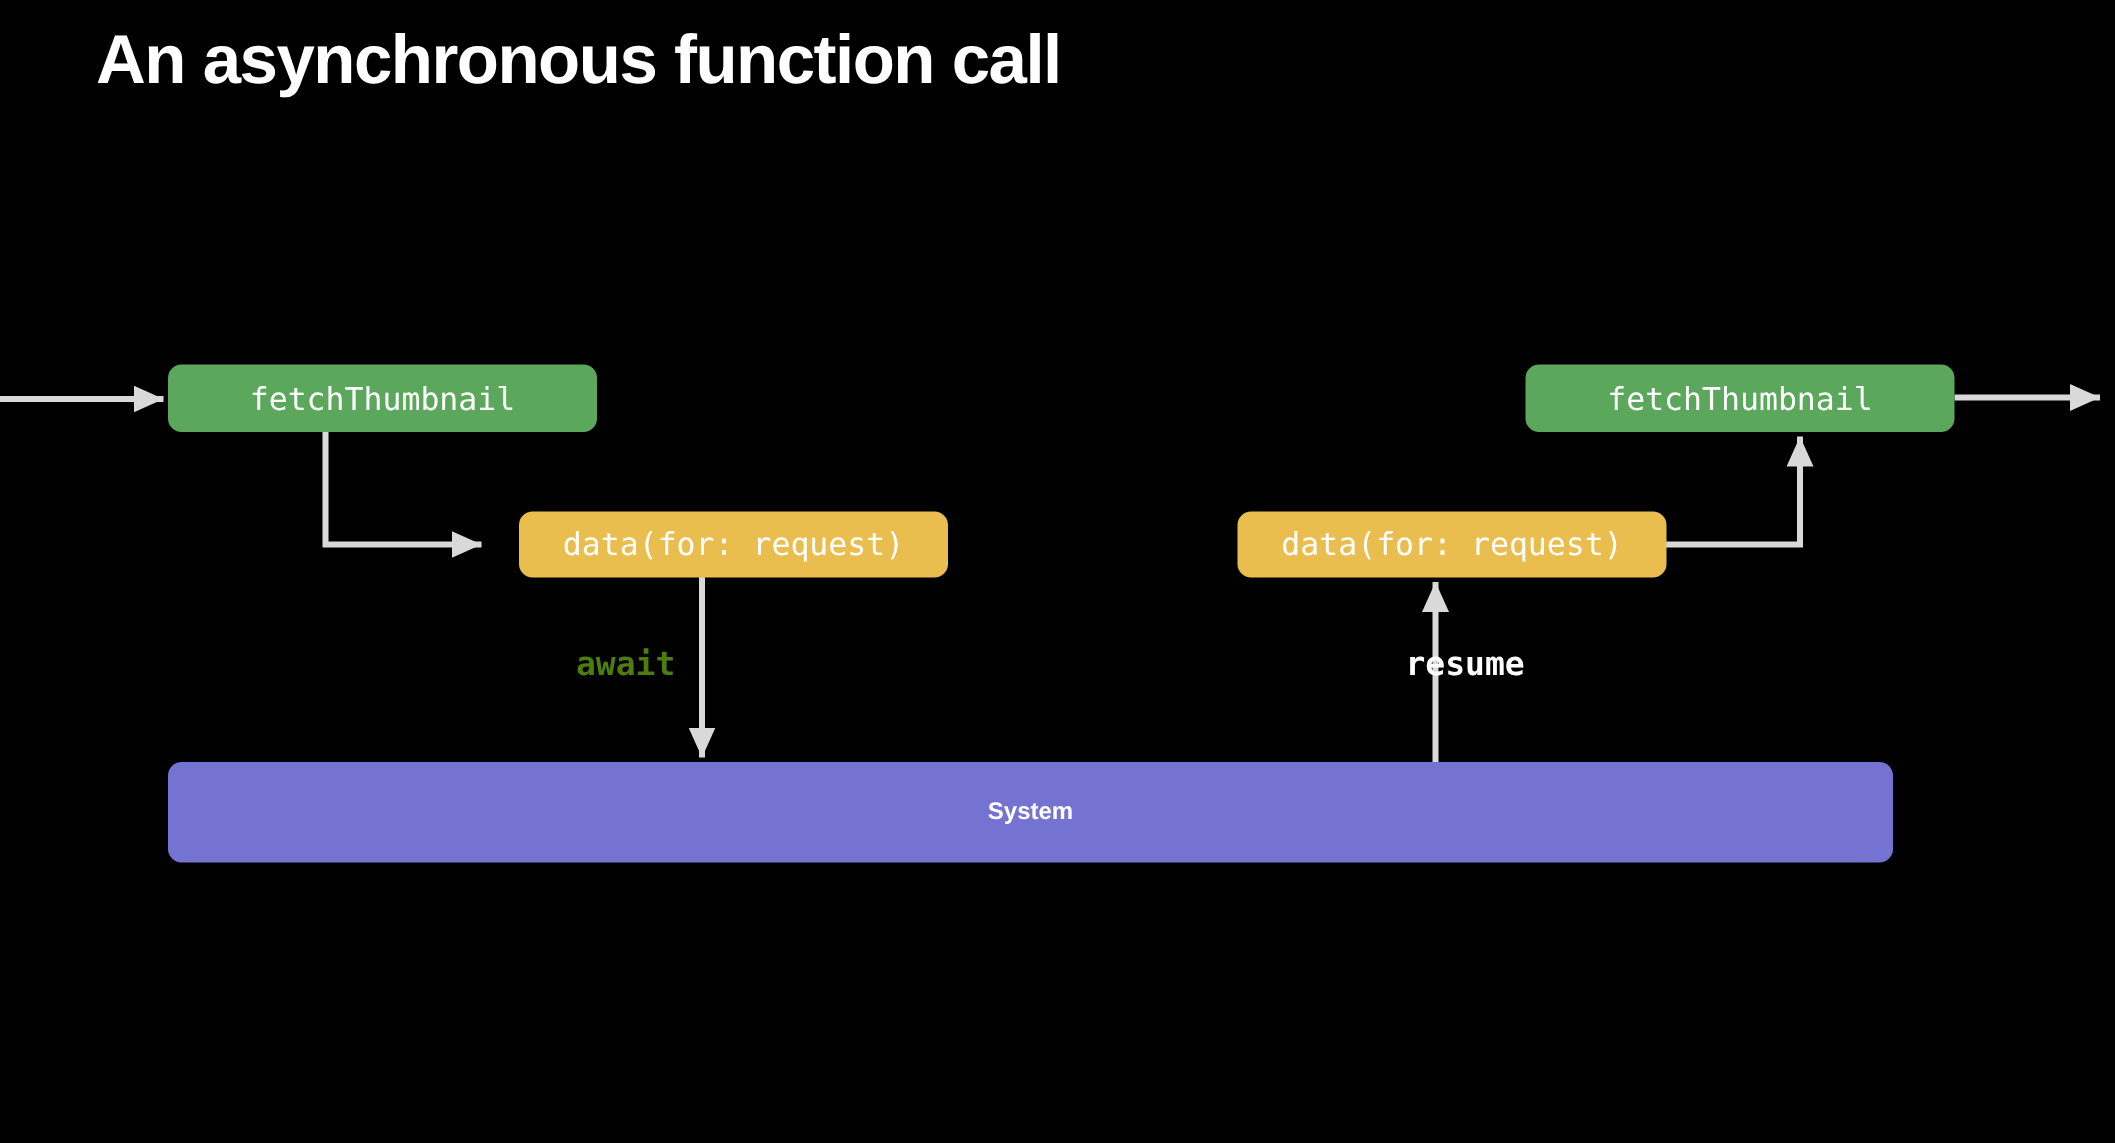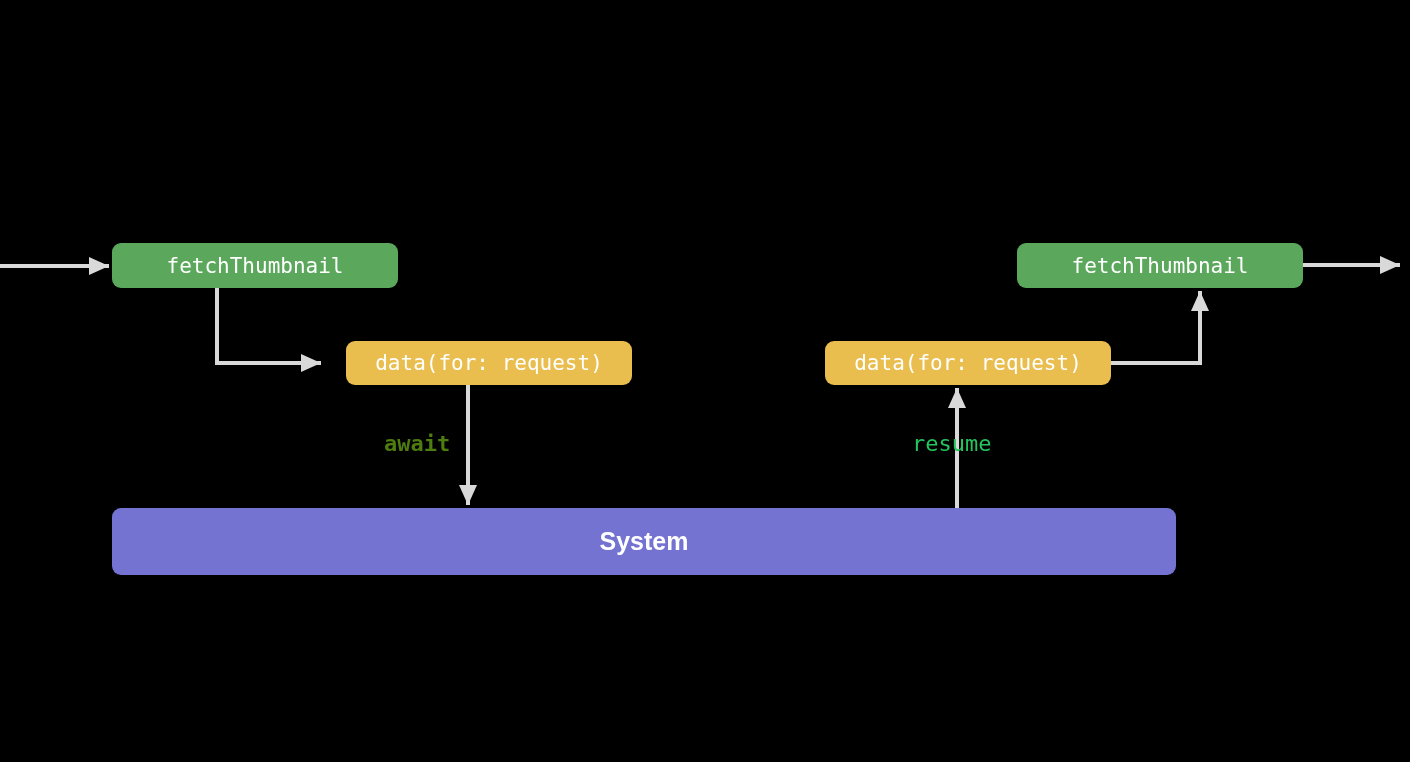--- a/index.html
+++ b/index.html
@@ -44,48 +44,49 @@
     border-radius: 9px;
     white-space: nowrap;
   }
   .box.green  { background: #5BA85C; }
   .box.yellow { background: #E9BD4E; margin-left: 21px; }
   #fetch-left  { left: 112px;  top: 243px; width: 286px;  height: 45px; }
   #data-left   { left: 325px;  top: 341px; width: 286px;  height: 44px; }
   #data-right  { left: 804px;  top: 341px; width: 286px;  height: 44px; }
   #fetch-right { left: 1017px; top: 243px; width: 286px;  height: 45px; }
   #system-box {
-    left: 112px; top: 508px; width: 1064px; height: 67px;
+    left: 112px; top: 508px; width: 1150px; height: 67px;
     background: #7473D2;
     font-family: "Liberation Sans", sans-serif;
-    font-size: 25px;
+    font-size: 16px;
     font-weight: 700;
   }
   .kw {
     position: absolute;
     font-family: "DejaVu Sans Mono", "Liberation Mono", monospace;
     font-size: 22px;
     white-space: nowrap;
   }
   #await-label {
     left: 384px; top: 431px;
     color: #4d7c0f;
     font-weight: 700;
   }
   #resume-label {
-    left: 912px; top: 431px;
-    color: #22c55e;
-    font-weight: 400;
+    left: 937px; top: 431px;
+    color: #ffffff;
+    font-weight: 700;
   }
 </style>
 </head>
 <body>
 
 <div class="stage">
 
+  <h1 class="slide-title">An asynchronous function call</h1>
 
   <svg class="arrow-layer" width="1410" height="762" viewBox="0 0 1410 762" xmlns="http://www.w3.org/2000/svg">
     <defs>
       <marker id="ah" markerUnits="userSpaceOnUse" markerWidth="22" markerHeight="20" refX="20" refY="9" orient="auto">
         <path d="M0,0 L20,9 L0,18 Z" fill="#D9D9D9"></path>
       </marker>
     </defs>
     <line x1="0" y1="266" x2="109" y2="266" stroke-width="4" marker-end="url(#ah)" stroke="#D9D9D9"></line>
     <polyline points="217,287 217,363 321,363" fill="none" stroke-width="4" marker-end="url(#ah)" stroke="#D9D9D9"></polyline>
     <line x1="468" y1="384" x2="468" y2="505" stroke-width="4" marker-end="url(#ah)" stroke="#D9D9D9"></line>

